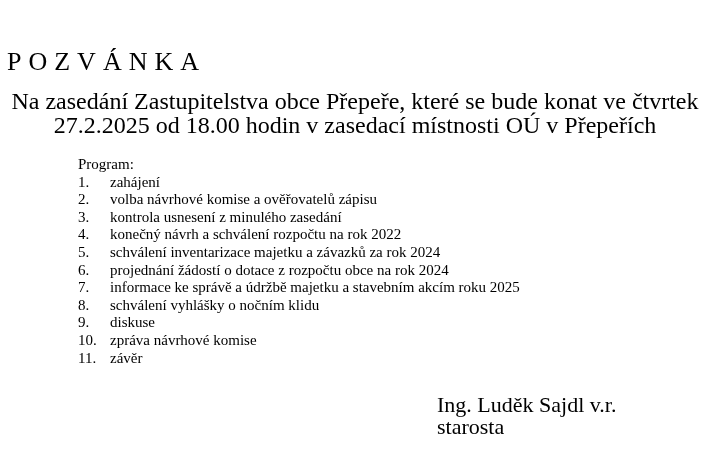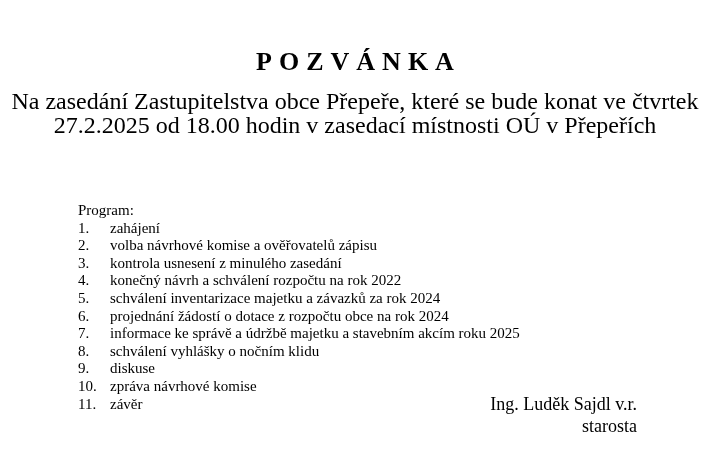--- a/index.html
+++ b/index.html
@@ -13,23 +13,23 @@
     width: 710px;
     height: 473px;
     background: #ffffff;
     overflow: hidden;
   }
   .doc-title {
     position: absolute;
     top: 47px;
     left: 0;
     width: 100%;
-    text-align: center;
+    text-align: left;
     font-size: 26px;
-    font-weight: bold;
+    font-weight: normal;
     letter-spacing: 7px;
     text-indent: 7px;
     white-space: nowrap;
   }
   .doc-intro {
     position: absolute;
     top: 89px;
     left: 0;
     width: 100%;
     text-align: center;
@@ -39,43 +39,42 @@
   .program {
     position: absolute;
     top: 156px;
     left: 78px;
     width: 560px;
     font-size: 15px;
     line-height: 17.6px;
   }
   .program-heading {
     display: block;
-    margin-top: 46px;
   }
   .program-list {
     list-style: none;
   }
   .program-row {
     display: flex;
   }
   .program-num {
     width: 32px;
     flex: 0 0 32px;
   }
   .program-text {
     flex: 1 1 auto;
     white-space: nowrap;
   }
   .signature {
     position: absolute;
     top: 394px;
     left: 437px;
     width: 200px;
-    text-align: right;
-    font-size: 18px;
+    text-align: left;
+    font-size: 22px;
     line-height: 21.5px;
   }
 </style>
 </head>
 <body>
 
 <div class="page">
 
   <div class="doc-title">POZVÁNKA</div>
 

